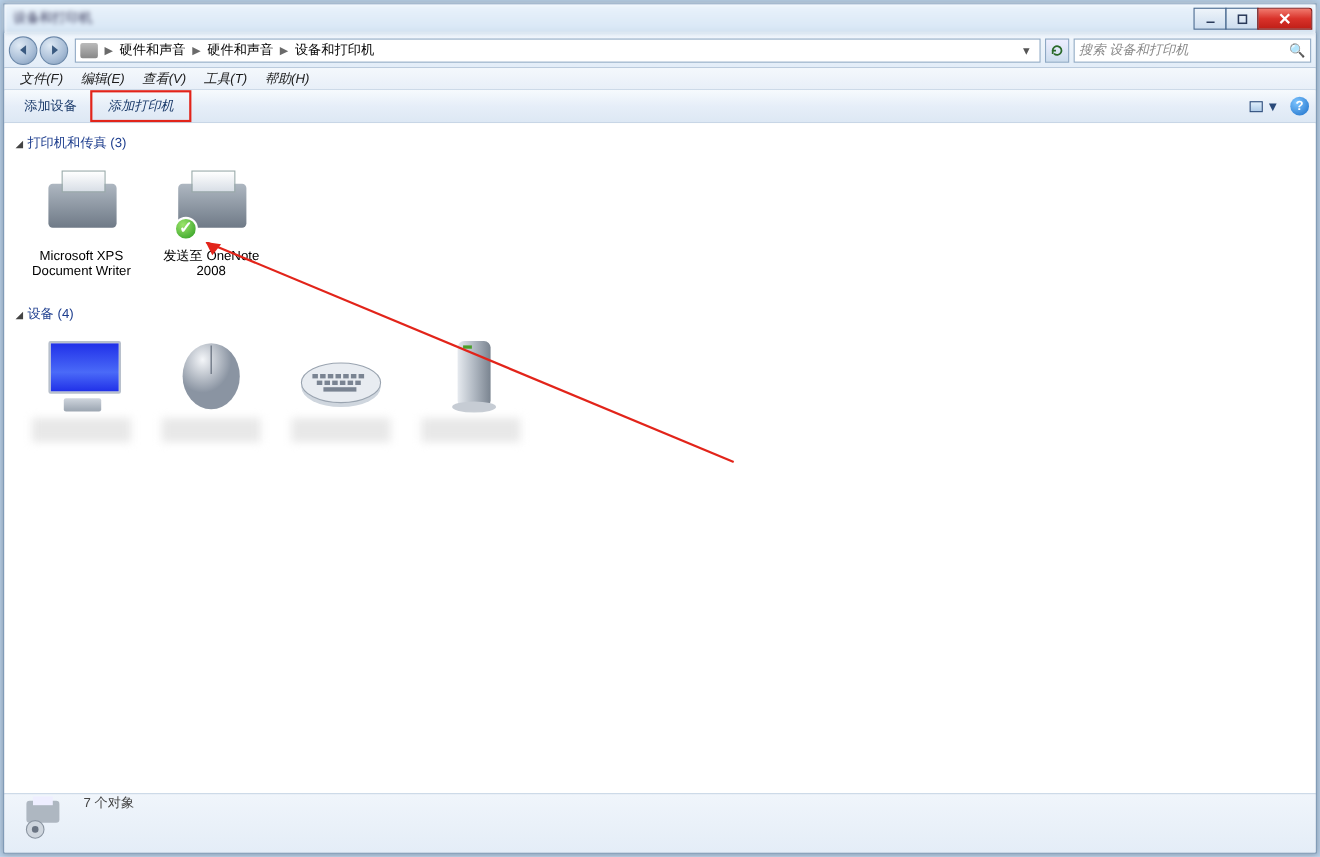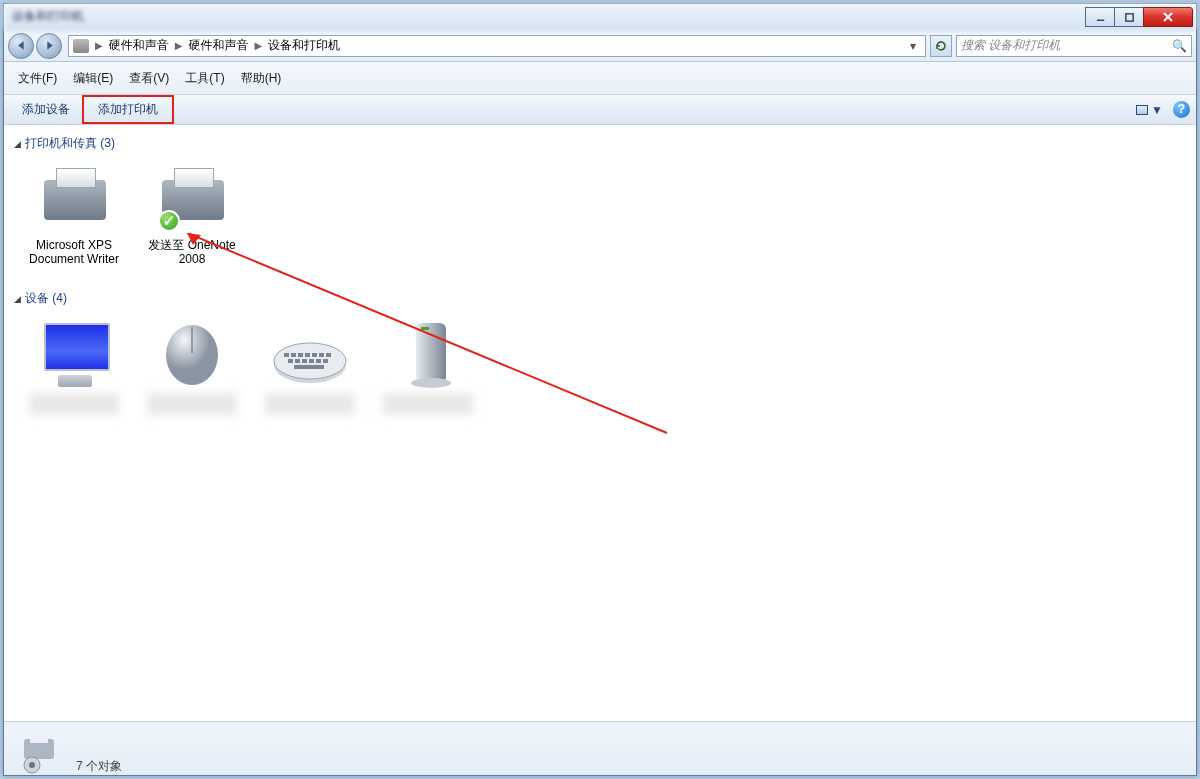--- a/index.html
+++ b/index.html
@@ -39,51 +39,51 @@
   display: flex; align-items: center; justify-content: center; }
 .navbtn svg { width:13px; height:13px; fill:#3a5a80; }
 .addrbar { flex: 1; height: 22px; background: #fff; border: 1px solid #8ea8c4;
   display: flex; align-items: center; padding: 0 4px; gap: 6px; }
 .addrbar .ico { width: 16px; height: 14px; background: linear-gradient(#bbb,#888); border-radius:2px; }
 .crumb { color: #000; cursor: pointer; }
 .crarrow { color:#6a6a6a; font-size:10px; }
 .addr-right { margin-left:auto; display:flex; align-items:center; }
 .addr-right .dd { width:16px; text-align:center; color:#555; }
 .refreshbtn { width:22px; height:22px; border:1px solid #8ea8c4; background:linear-gradient(#eef,#cde); display:flex;align-items:center;justify-content:center; }
-.searchbox { width: 236px; height: 22px; background: #fff; border: 1px solid #8ea8c4;
+.searchbox { width: 216px; height: 22px; background: #fff; border: 1px solid #8ea8c4;
   display: flex; align-items: center; padding: 0 4px; color:#888; font-style:italic; }
 .searchbox .mag { margin-left:auto; color:#4a6090; font-style:normal; }
 
-.menubar { height: 33px; background: linear-gradient(#f4f8fc,#e8eff8);
-  border-bottom: 1px solid #c8d6e6; display: flex; align-items: center; padding: 0 6px; }
+.menubar { height: 20px; background: linear-gradient(#f4f8fc,#e8eff8);
+  border-bottom: 1px solid #c8d6e6; display: flex; align-items: center; padding: 0 6px; font-style: italic; }
 .menuitem { padding: 2px 8px; color:#1a1a1a; cursor:pointer; }
 
 .toolbar { height: 30px; background: linear-gradient(#f6fafd,#e6eef8,#dde8f4);
   border-bottom:1px solid #c2d2e4; display:flex; align-items:center; padding:0 6px; }
 .toolitem { padding: 5px 12px; color:#1a3a6a; cursor:pointer; }
-.toolitem.highlight { border: 2px solid #e2241a; padding: 4px 14px; }
+.toolitem.highlight { border: 2px solid #e2241a; padding: 4px 14px; font-style: italic; }
 .tool-right { margin-left:auto; display:flex; align-items:center; gap:10px; }
 .viewbtn { display:flex; align-items:center; gap:3px; color:#2a4a7a; }
 .viewbtn .sq { width:12px; height:10px; border:1px solid #2a4a7a; background:linear-gradient(#dfeffc,#b0cce8); }
 .helpbtn { width:17px; height:17px; border-radius:50%; background:radial-gradient(circle at 35% 30%,#7ec5ff,#1a6ec8); color:#fff; font-weight:bold; text-align:center; line-height:17px; font-size:12px; }
 
 .content { flex:1; background:#fff; overflow:auto; padding: 4px 0 0 10px; position:relative; }
 .section-hdr { display:flex; align-items:center; gap:4px; color:#1e3e8e; padding:6px 0 8px; cursor:pointer; }
 .section-hdr .tri { font-size:9px; color:#444; }
 .items { display:flex; flex-wrap:wrap; gap: 10px 18px; padding: 2px 0 18px 10px; }
 .item { width: 100px; text-align:center; cursor:pointer; }
 .item .ic { width:80px; height:72px; margin:0 auto 4px; display:flex; align-items:center; justify-content:center; }
 .item .lbl { color:#000; line-height:14px; }
 
 .blurbox { filter: blur(4px); background:#e8e8e8; width:90px; height:22px; margin:2px auto 0; }
 
 .annot-arrow { position:absolute; left:183px; top:108px; width:500px; height:220px; pointer-events:none; }
 
 .statusbar { height:54px; background:linear-gradient(#f0f5fb,#e4edf7); border-top:1px solid #c2d2e4;
-  display:flex; align-items:flex-end; padding:0 14px; gap:14px; }
+  display:flex; align-items:flex-start; padding:0 14px; gap:14px; }
 .statusbar .sic { width:44px; height:42px; }
 .statusbar .st { color:#444; }
 
 
 .p-fax { position:relative; }
 .p-fax::before { content:""; position:absolute; top:12px; left:8px; width:64px; height:48px;
   background:linear-gradient(#fff,#dbe4ee); border:1px solid #9cb0c6; border-radius:4px; }
 .p-fax::after { content:""; position:absolute; top:4px; left:24px; width:34px; height:16px;
   background:linear-gradient(#f6f6f6,#d6dee8); border:1px solid #a0b0c2; transform:skewX(-8deg); }
 

